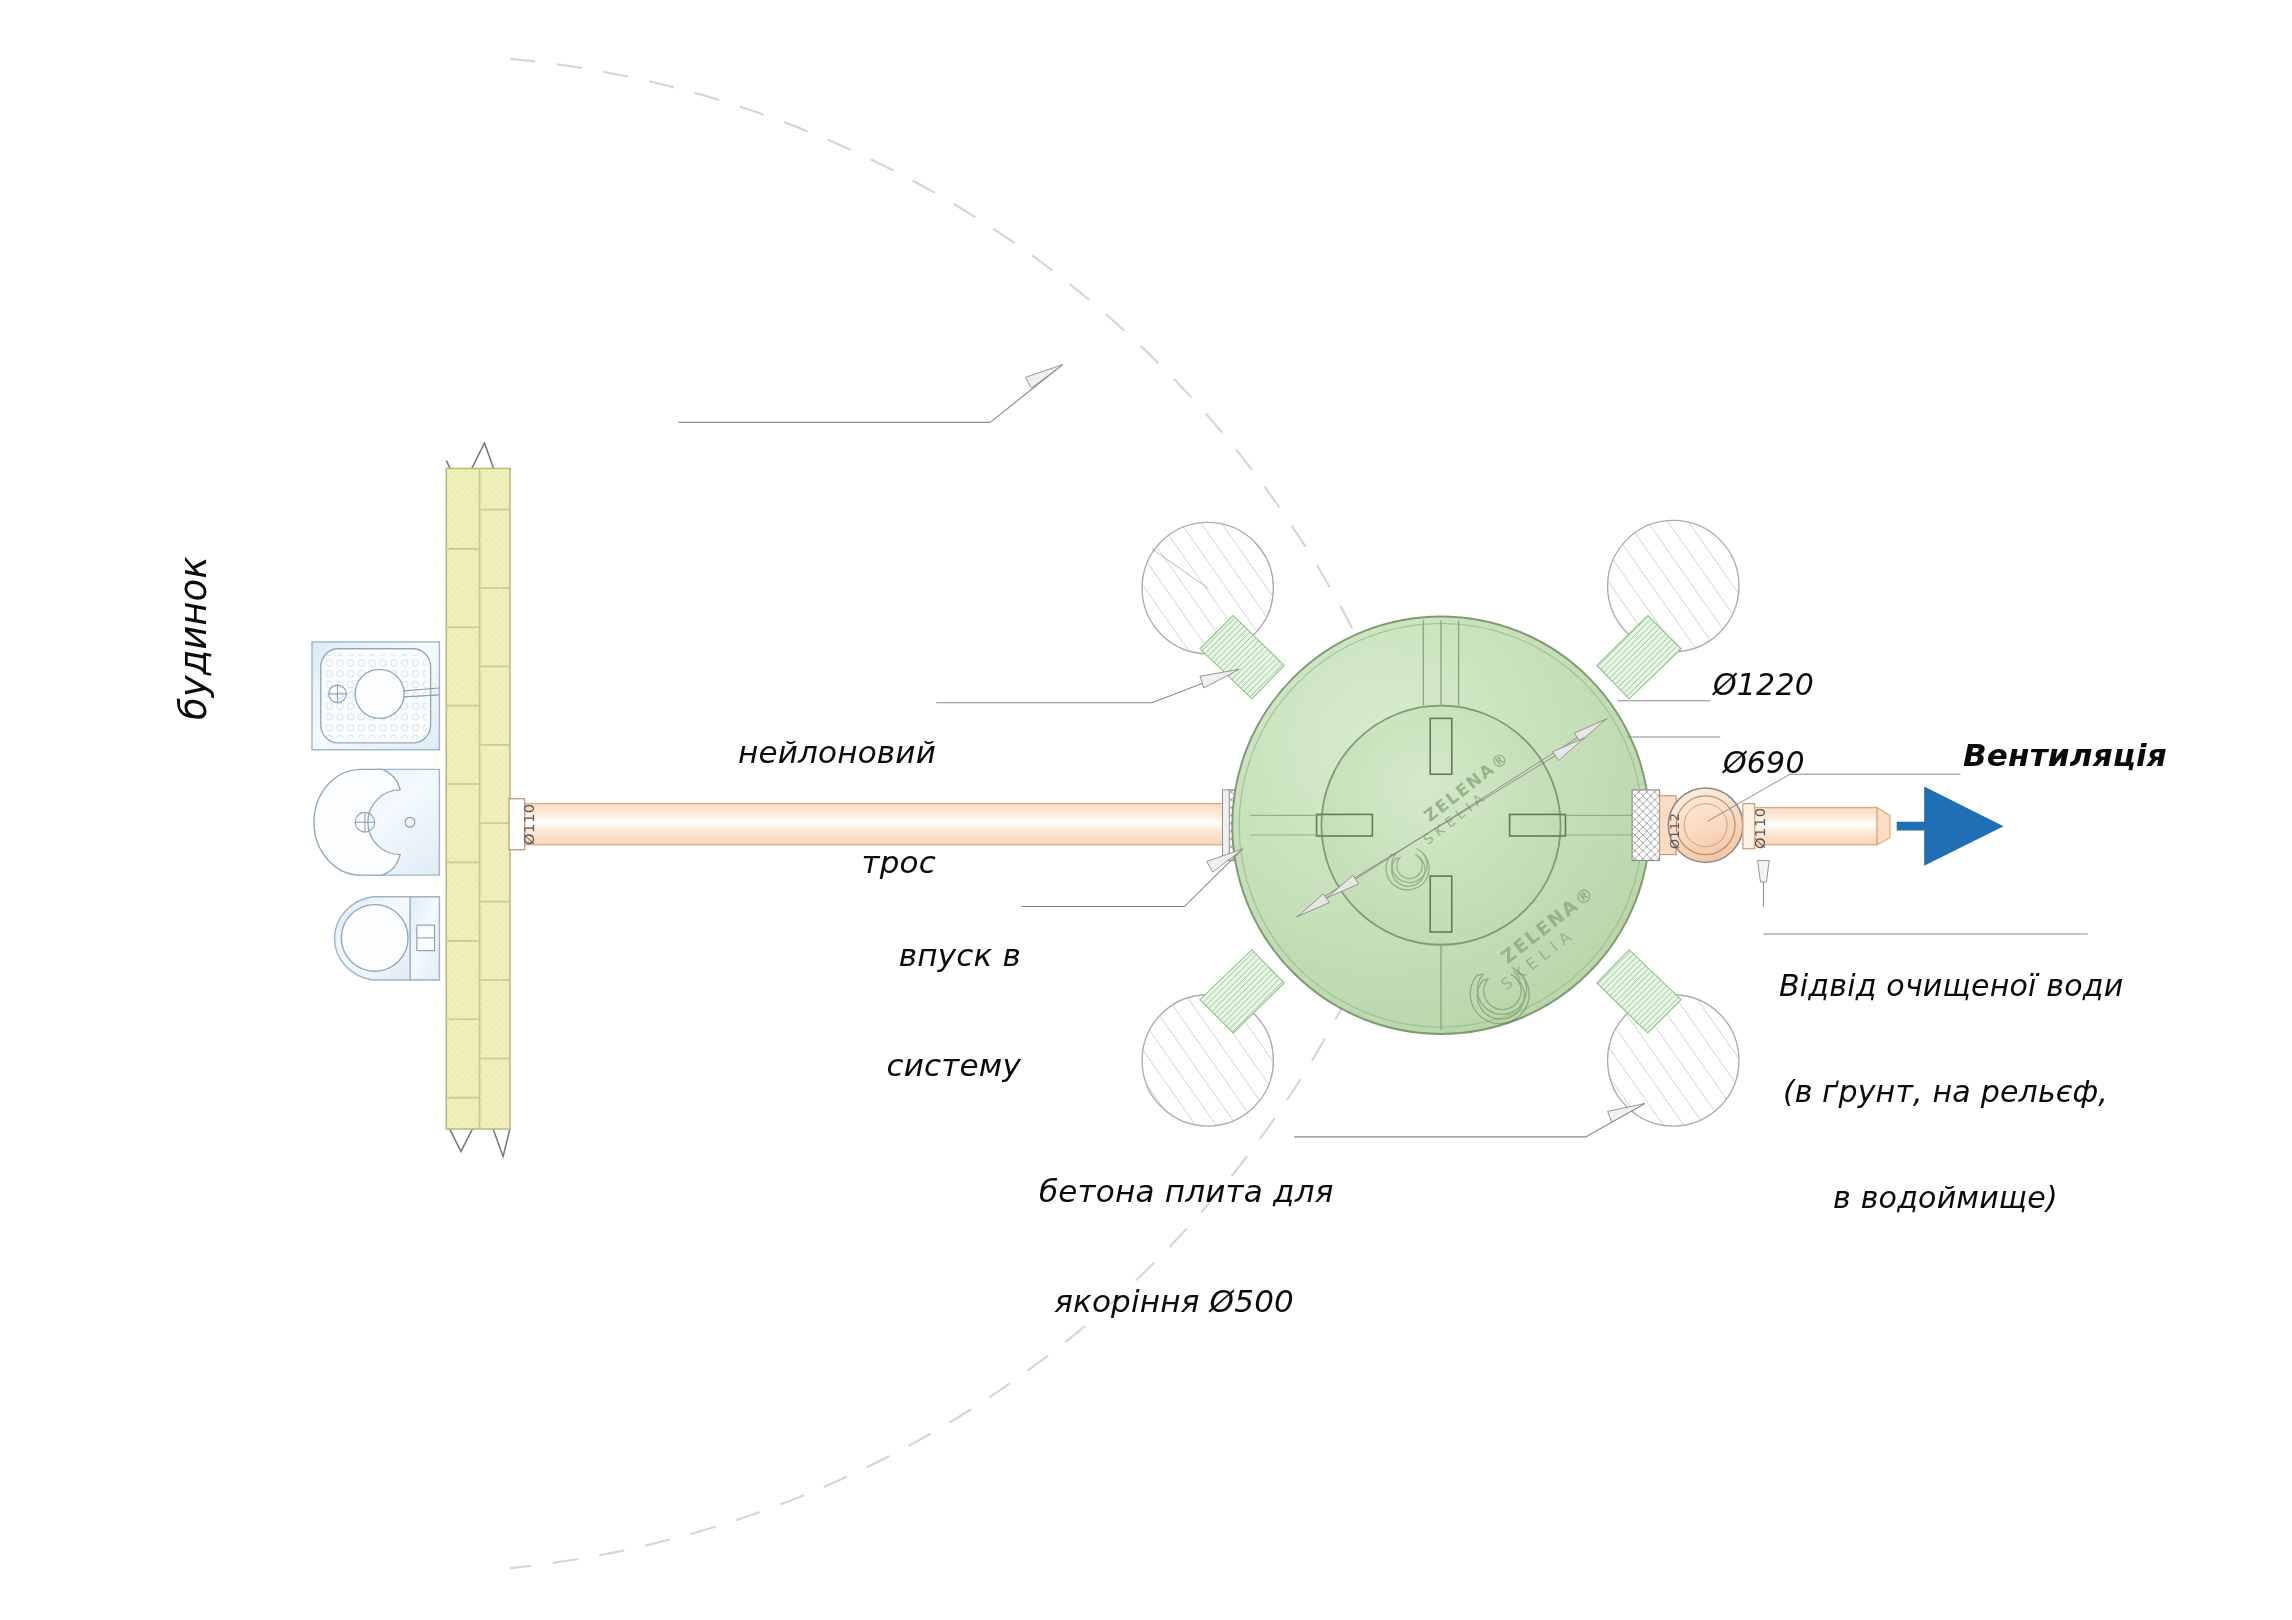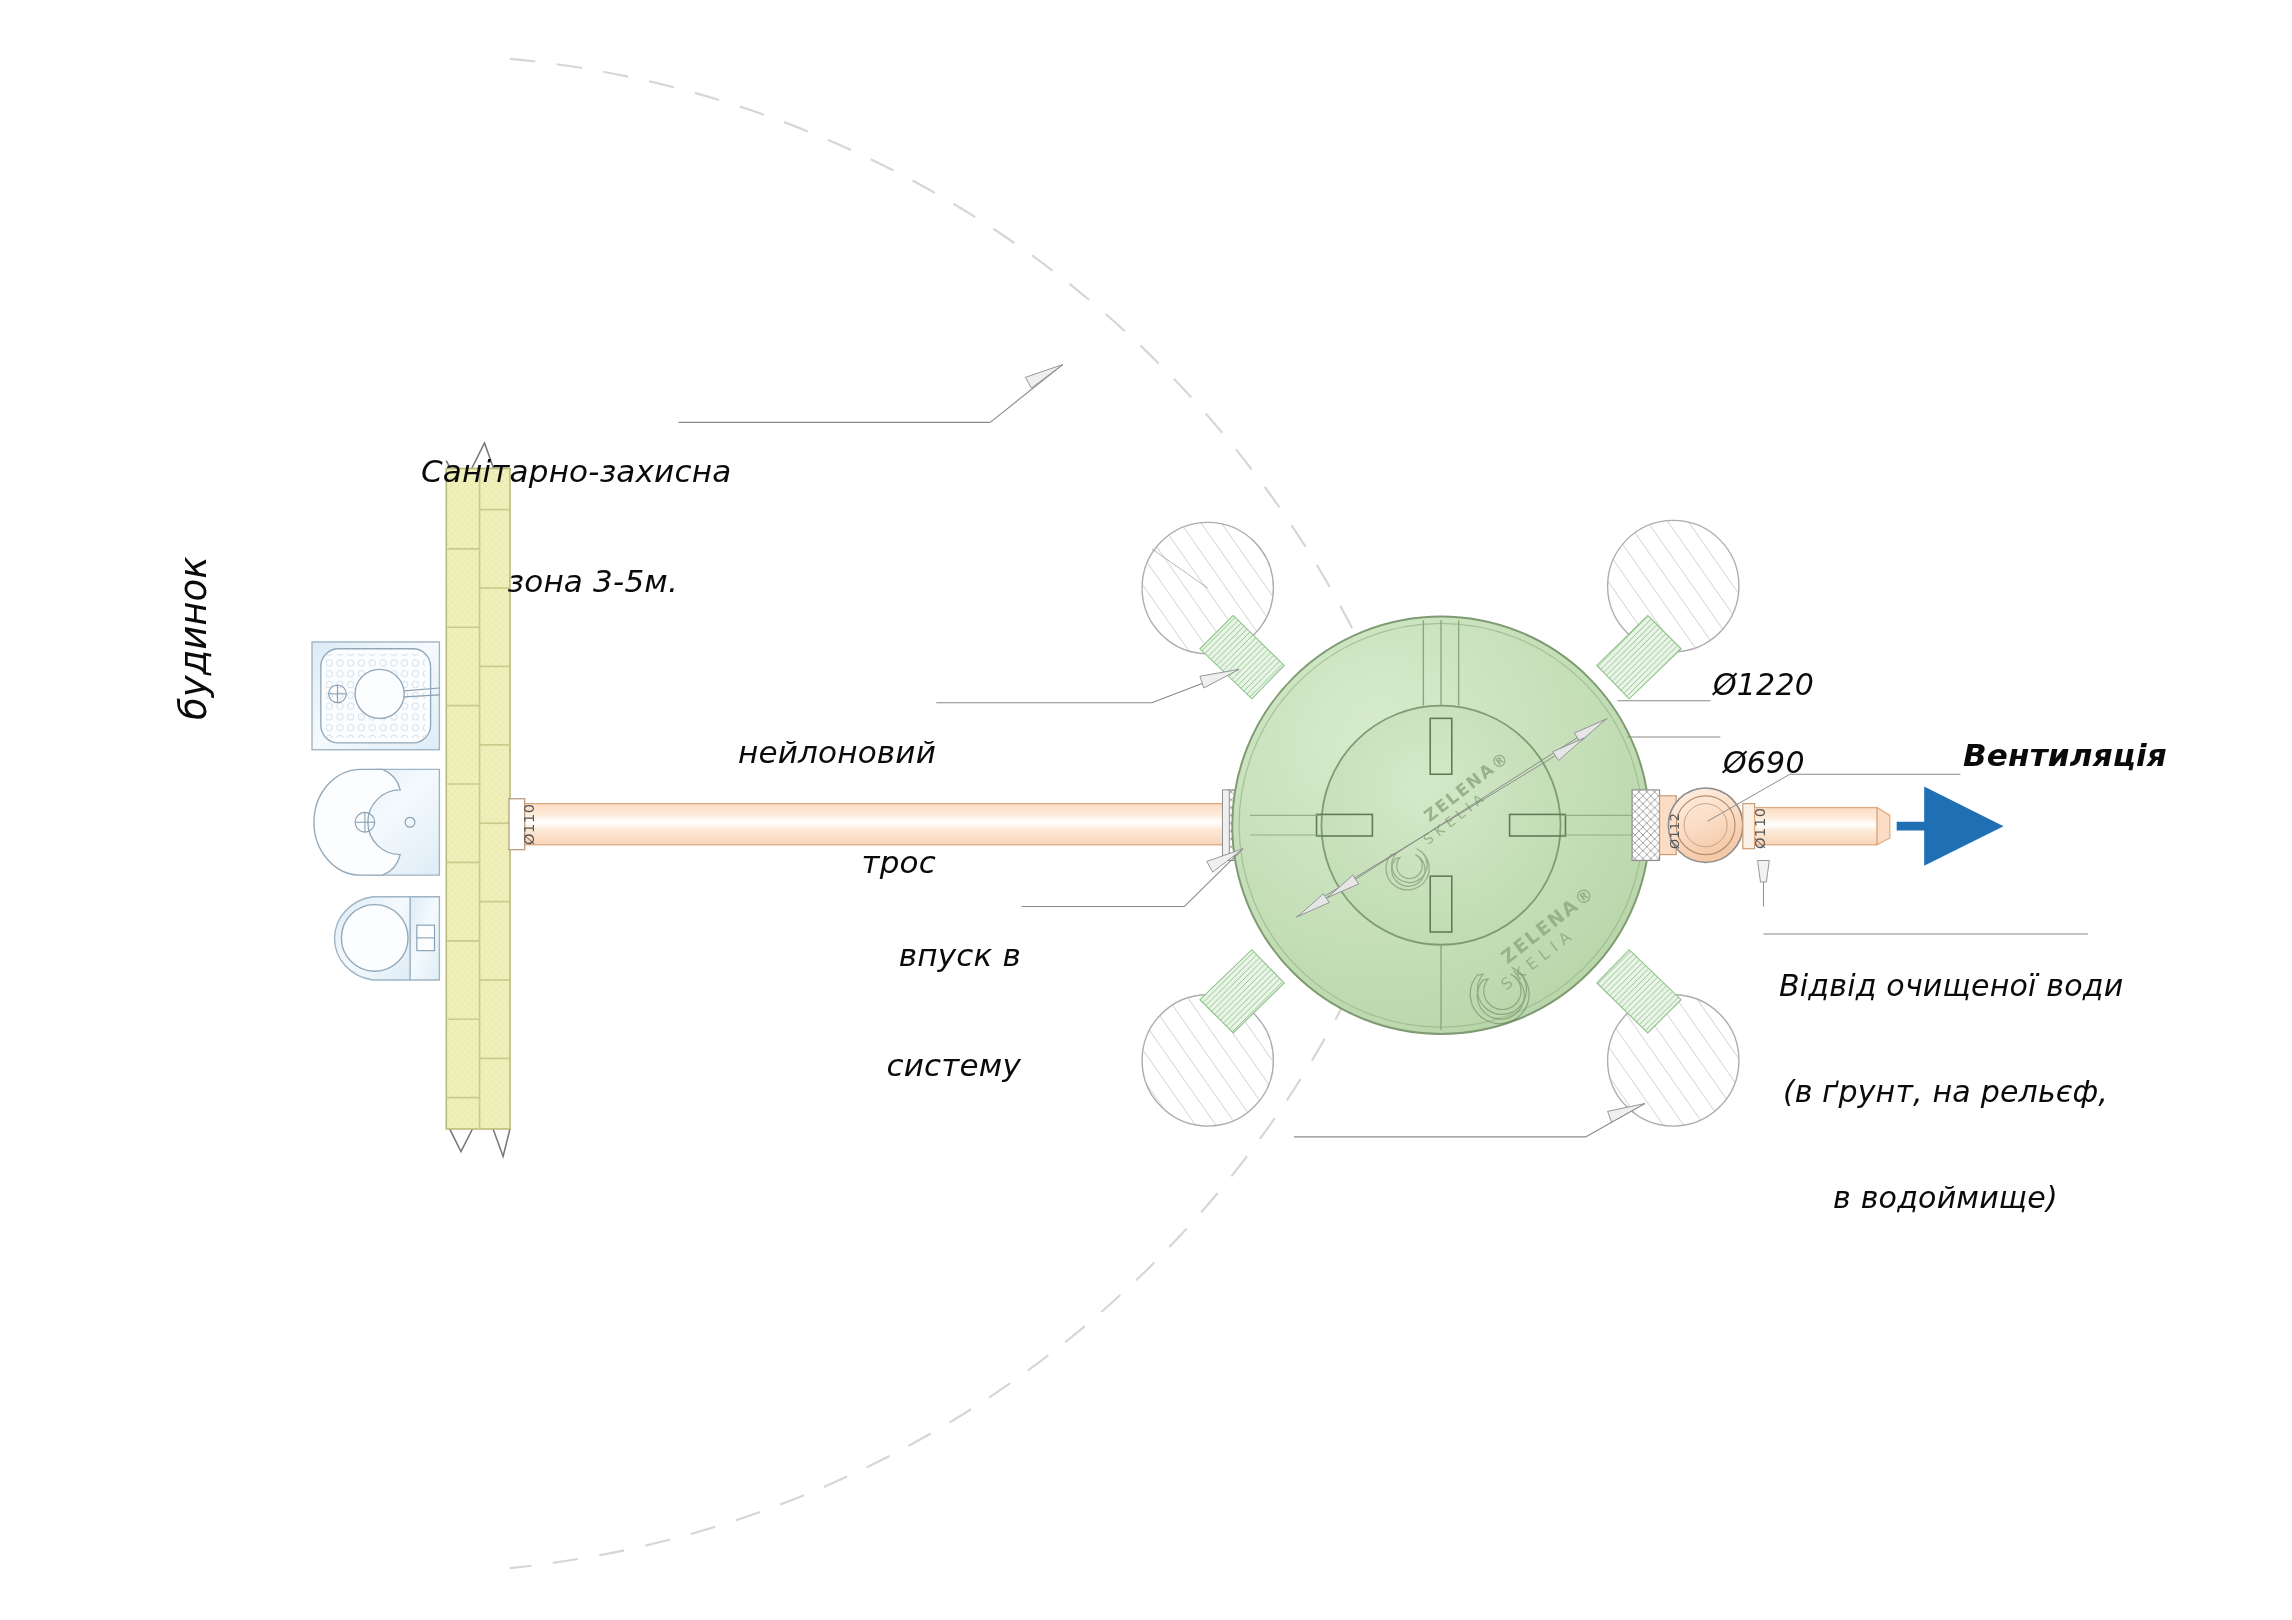--- a/index.html
+++ b/index.html
@@ -337,24 +337,20 @@
       <path d="M 1678,1126 L 1640,1134 L 1644,1145 Z" fill="#efefef" stroke="#8a8a8a" stroke-width="0.9"></path>
     </g>
 
     <g stroke="#8a8a8a" stroke-width="0.9" fill="none" opacity="0.7">
       <line x1="1175" y1="560" x2="1232" y2="600"></line>
     </g>
   </svg>
 
   <div id="house-label">будинок</div>
 
-  <div class="lbl lbl-32 ta-right" style="left:421px; top:380px; width:257px;">
-    <div>Санітарно-захисна</div>
-    <div>зона 3-5м.</div>
-  </div>
 
   <div class="lbl lbl-32 ta-right" style="left:784px; top:864px; width:237px;">
     <div>впуск в</div>
     <div>систему</div>
   </div>
 
   <div class="lbl lbl-32 ta-right" style="left:686px; top:661px; width:250px;">
     <div>нейлоновий</div>
     <div>трос</div>
   </div>
@@ -364,20 +360,24 @@
   <div class="lbl lbl-31 ta-left" style="left:1723px; top:745px;">Ø690</div>
 
   <div class="lbl lbl-32 ta-left" style="left:1963px; top:737px;font-weight:bold;">Вентиляція</div>
 
   <div class="lbl lbl-31 ta-left" style="left:1779px; top:897px; width:333px;">
     <div>Відвід очищеної води</div>
     <div>(в ґрунт, на рельєф,</div>
     <div>в водоймище)</div>
   </div>
 
+  <div class="lbl lbl-32 ta-right" style="left:1039px; top:1100px; width:255px;">
+    <div>бетона плита для</div>
+    <div>якоріння Ø500</div>
+  </div>
 
   <div class="tiny rot90" style="left:520px; top:845px;">Ø110</div>
 
   <div class="tiny rot90" style="left:1667px; top:849px; font-size:12.7px;">Ø112</div>
 
   <div class="tiny rot90" style="left:1751px; top:849px;">Ø110</div>
 
   <div style="position:absolute; left:1420px; top:810px; transform:rotate(-38deg); transform-origin:left top;
               font-size:16.7px; font-weight:bold; letter-spacing:2px; color:#6c8b60; opacity:0.55;">
     <span>ZELENA</span><span>®</span>

